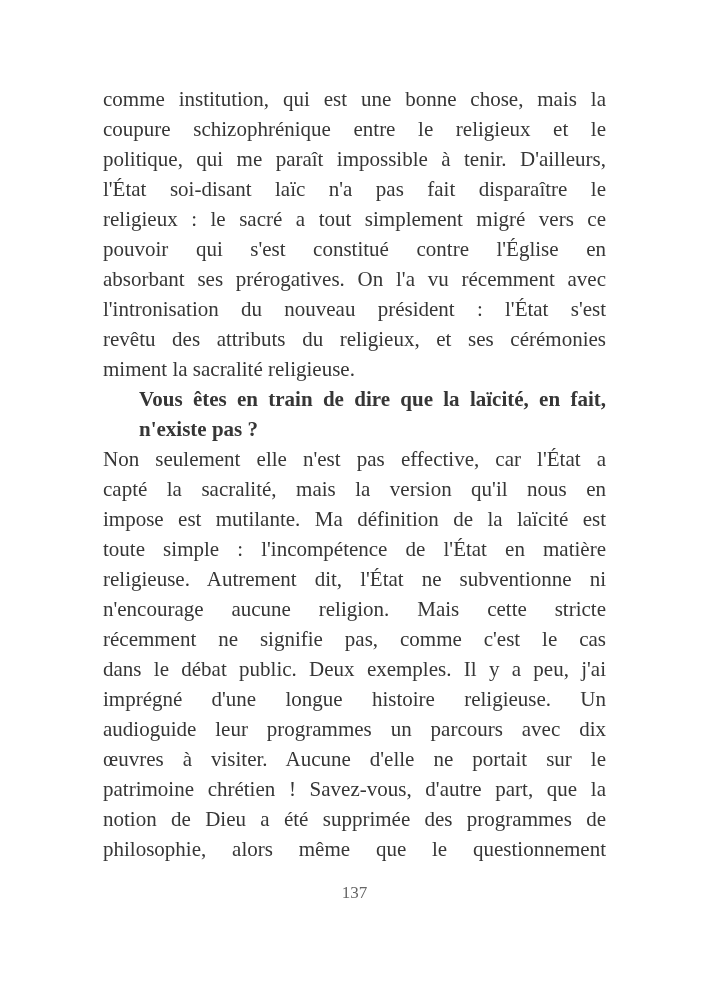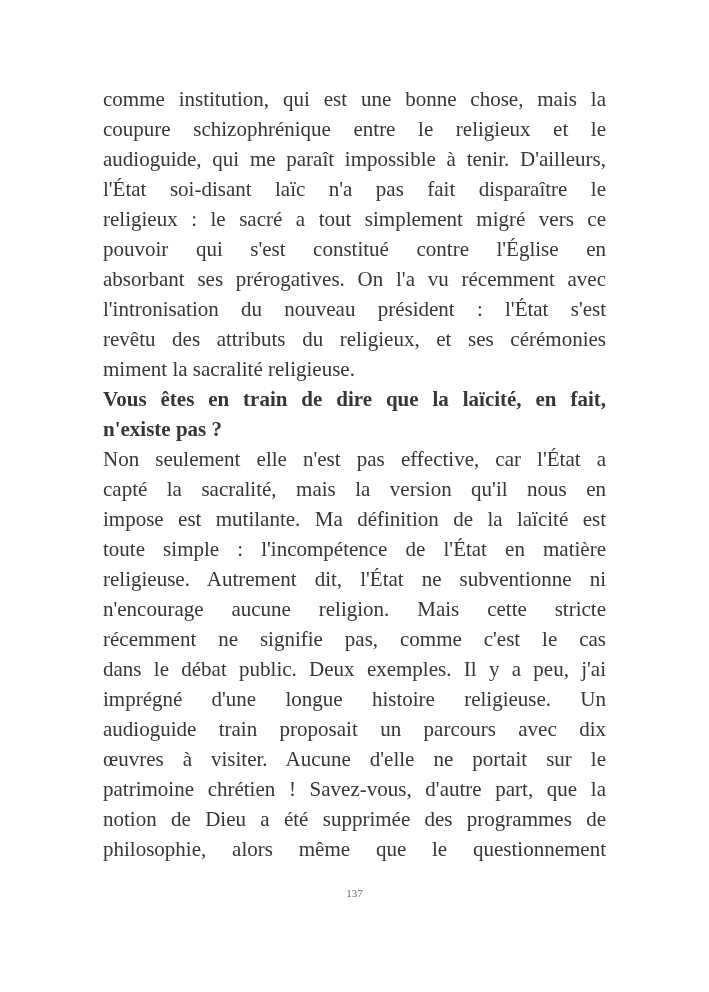--- a/index.html
+++ b/index.html
@@ -30,39 +30,40 @@
     line-height: 30px;
     text-align: justify;
     text-align-last: justify;
     word-spacing: normal;
   }
   .line.last-left {
     text-align-last: left;
   }
   .paragraph.bold .line {
     font-weight: bold;
+    margin-left: 36px;
   }
   .page-number {
     margin-top: 21px;
     text-align: center;
-    font-size: 11px;
+    font-size: 17px;
     line-height: 16px;
     color: #666666;
     font-family: "Liberation Serif", "DejaVu Serif", serif;
   }
 </style>
 </head>
 <body>
 
 <div class="page">
   <div class="text-block">
       <div class="paragraph">
         <div class="line">comme institution, qui est une bonne chose, mais la</div>
         <div class="line">coupure schizophrénique entre le religieux et le</div>
-        <div class="line">audioguide, qui me paraît impossible à tenir. D'ailleurs,</div>
+        <div class="line">politique, qui me paraît impossible à tenir. D'ailleurs,</div>
         <div class="line">l'État soi-disant laïc n'a pas fait disparaître le</div>
         <div class="line">religieux : le sacré a tout simplement migré vers ce</div>
         <div class="line">pouvoir qui s'est constitué contre l'Église en</div>
         <div class="line">absorbant ses prérogatives. On l'a vu récemment avec</div>
         <div class="line">l'intronisation du nouveau président : l'État s'est</div>
         <div class="line">revêtu des attributs du religieux, et ses cérémonies</div>
         <div class="line last-left">miment la sacralité religieuse.</div>
       </div>
       <div class="paragraph bold">
         <div class="line">Vous êtes en train de dire que la laïcité, en fait,</div>
@@ -71,21 +72,21 @@
       <div class="paragraph">
         <div class="line">Non seulement elle n'est pas effective, car l'État a</div>
         <div class="line">capté la sacralité, mais la version qu'il nous en</div>
         <div class="line">impose est mutilante. Ma définition de la laïcité est</div>
         <div class="line">toute simple : l'incompétence de l'État en matière</div>
         <div class="line">religieuse. Autrement dit, l'État ne subventionne ni</div>
         <div class="line">n'encourage aucune religion. Mais cette stricte</div>
         <div class="line">récemment ne signifie pas, comme c'est le cas</div>
         <div class="line">dans le débat public. Deux exemples. Il y a peu, j'ai</div>
         <div class="line">imprégné d'une longue histoire religieuse. Un</div>
-        <div class="line">audioguide train proposait un parcours avec dix</div>
+        <div class="line">audioguide leur programmes un parcours avec dix</div>
         <div class="line">œuvres à visiter. Aucune d'elle ne portait sur le</div>
         <div class="line">patrimoine chrétien ! Savez-vous, d'autre part, que la</div>
         <div class="line">notion de Dieu a été supprimée des programmes de</div>
         <div class="line">philosophie, alors même que le questionnement</div>
       </div>
     </div>
   <div class="page-number">137</div>
 </div>
 
 </body></html>

